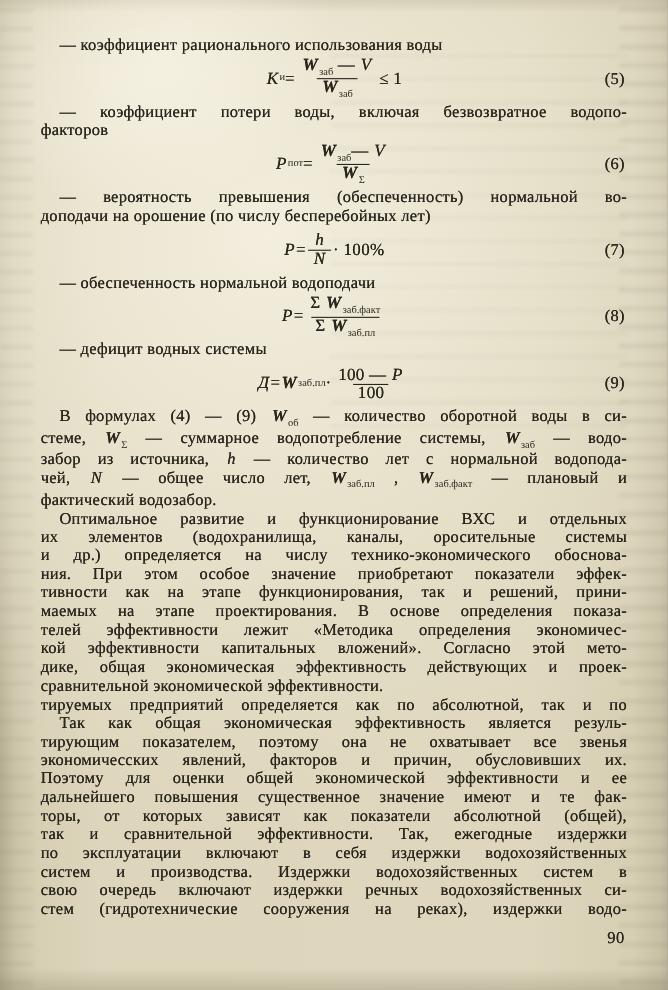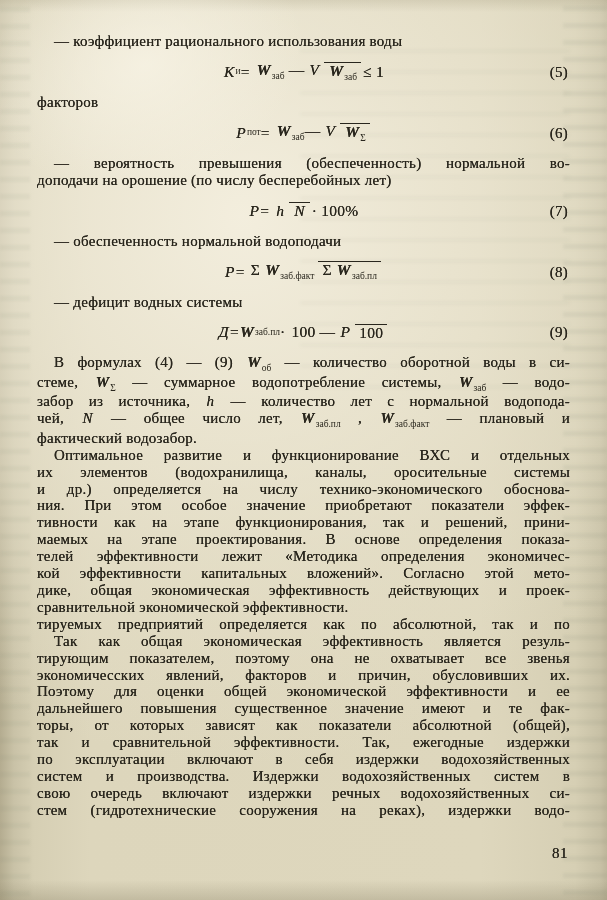--- a/index.html
+++ b/index.html
@@ -50,21 +50,21 @@
   .line { min-height: 16.9px; text-align: left; }
   .line.fill { text-align: justify; text-align-last: justify; }
   .line.ind { text-indent: 17px; }
   .frow {
     position: relative;
     display: flex; align-items: center; justify-content: center;
     height: 36px; margin: 4px 0;
     font-size: 15.5px; line-height: 16px;
   }
   .fx { display: inline-flex; align-items: center; }
-  .frac { display: inline-flex; align-items: center; margin: 0 2px; }
+  .frac { display: inline-flex; flex-direction: column; align-items: center; margin: 0 2px; }
   .fn, .fd { display: block; padding: 0 4px; line-height: 16px; white-space: nowrap; }
   .fd { border-top: 1px solid #29261d; }
   .fnum { position: absolute; right: 2px; top: 50%; transform: translateY(-50%); font-size: 15px; }
   .v { font-style: italic; padding: 0 1px; }
   .vw { font-style: italic; font-weight: bold; padding: 0 1px; }
   sub.ss { font-size: 9.5px; letter-spacing: 0; line-height: 1; text-shadow: none; }
   .pagenum {
     position: absolute; right: 39px; top: 845px;
     font-size: 15px; letter-spacing: .5px;
     text-shadow: 0 0 .3px currentColor;
@@ -80,20 +80,21 @@
   <div class="bleed-mid"></div>
   <main class="text-col" id="content">
       <div class="line ind">— коэффициент рационального использования воды</div>
       <div class="frow">
         <span class="fx"><span class="v">K</span><sub class="ss">и</sub> = <span class="frac">
             <span class="fn"><span class="vw">W</span><sub class="ss">заб</sub> — <span class="v">V</span></span>
             <span class="fd"><span class="vw">W</span><sub class="ss">заб</sub></span>
           </span> ≤ 1</span>
         <span class="fnum">(5)</span>
       </div>
+      <div class="line ind fill">— коэффициент потери воды, включая безвозвратное водопо-</div>
       <div class="line">факторов</div>
       <div class="frow">
         <span class="fx"><span class="v">P</span><sub class="ss">пот</sub> = <span class="frac">
             <span class="fn"><span class="vw">W</span><sub class="ss">заб</sub>— <span class="v">V</span></span>
             <span class="fd"><span class="vw">W</span><sub class="ss">Σ</sub></span>
           </span></span>
         <span class="fnum">(6)</span>
       </div>
       <div class="line ind fill">— вероятность превышения (обеспеченность) нормальной во-</div>
       <div class="line">доподачи на орошение (по числу бесперебойных лет)</div>
@@ -141,14 +142,14 @@
       <div class="line fill">экономичесских явлений, факторов и причин, обусловивших их.</div>
       <div class="line fill">Поэтому для оценки общей экономической эффективности и ее</div>
       <div class="line fill">дальнейшего повышения существенное значение имеют и те фак-</div>
       <div class="line fill">торы, от которых зависят как показатели абсолютной (общей),</div>
       <div class="line fill">так и сравнительной эффективности. Так, ежегодные издержки</div>
       <div class="line fill">по эксплуатации включают в себя издержки водохозяйственных</div>
       <div class="line fill">систем и производства. Издержки водохозяйственных систем в</div>
       <div class="line fill">свою очередь включают издержки речных водохозяйственных си-</div>
       <div class="line fill">стем (гидротехнические сооружения на реках), издержки водо-</div>
     </main>
-  <div class="pagenum">81</div>
+  <div class="pagenum">90</div>
 </div>
 
 </body></html>

